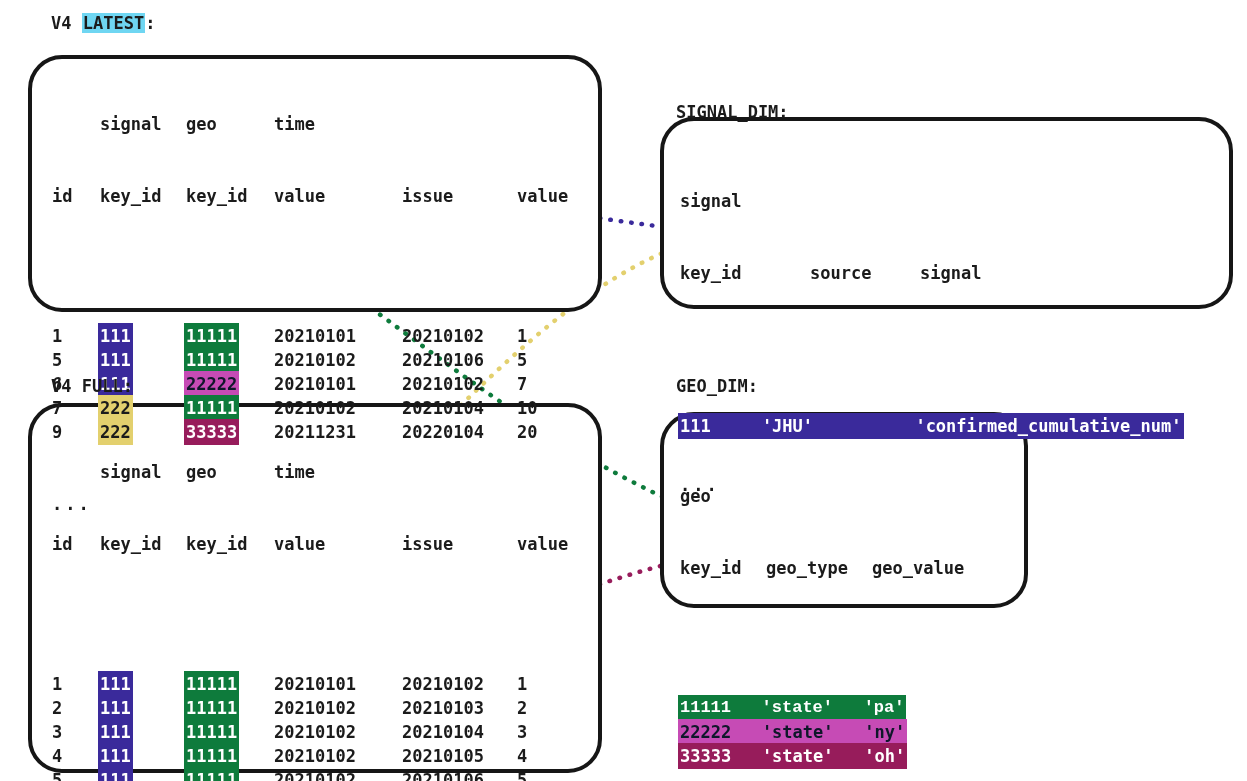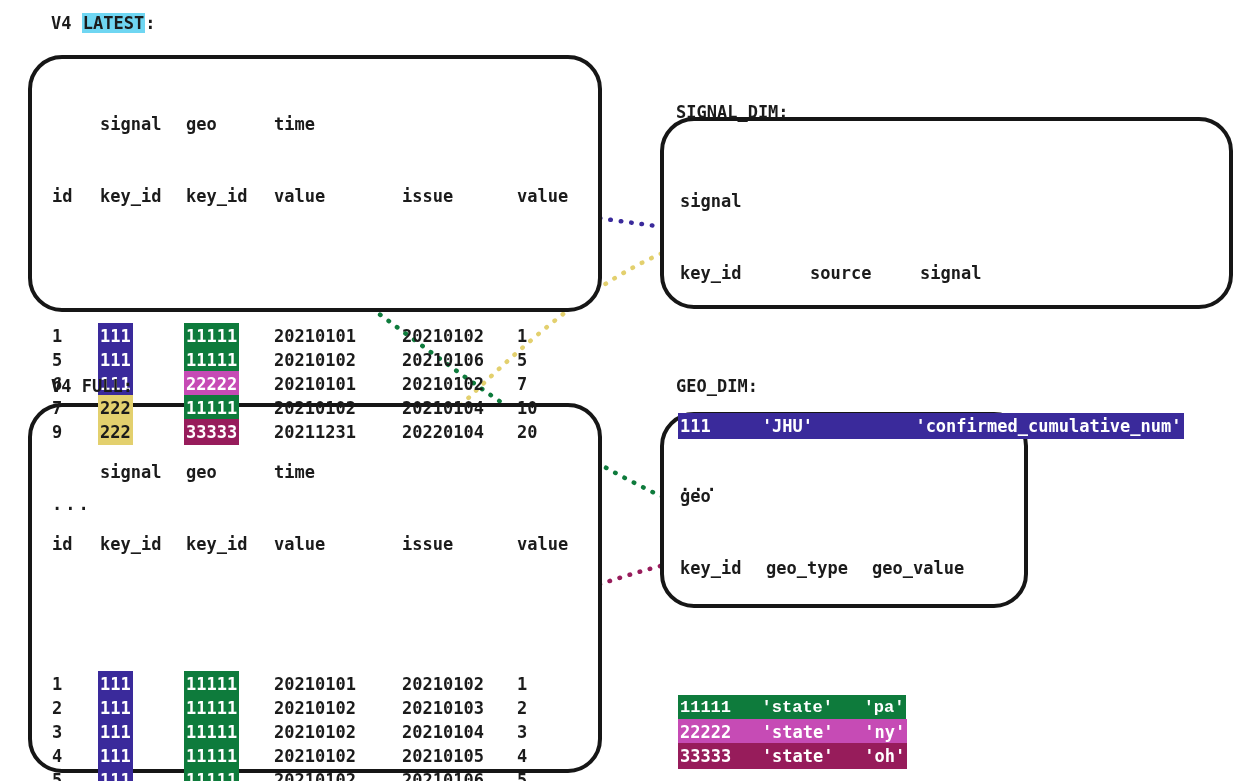--- a/index.html
+++ b/index.html
@@ -80,21 +80,21 @@
     padding: 1px 2px;
     margin: -1px -2px;
   }
   .gap { height: 20px; }
   .dots { letter-spacing: 3px; }
 
   
   .c-indigo  { background: #3A2A9B; color: #ffffff; }
   .c-khaki   { background: #E3D06E; color: #1b1b1b; }
   .c-green   { background: #0E7B3C; color: #ffffff; }
-  .c-magenta { background: #C64BB5; color: #ffffff; }
+  .c-magenta { background: #C64BB5; color: #0f172a; }
   .c-maroon  { background: #971C5B; color: #ffffff; }
 </style>
 </head>
 <body>
 
 <div class="canvas">
 
   <svg class="links" viewBox="0 0 1247 781">
 
     <path d="M 133 149 C 260 152, 420 196, 672 228" fill="none" stroke="#3A2A9B" stroke-width="4.5" stroke-linecap="round" stroke-dasharray="0.5 10"></path>

